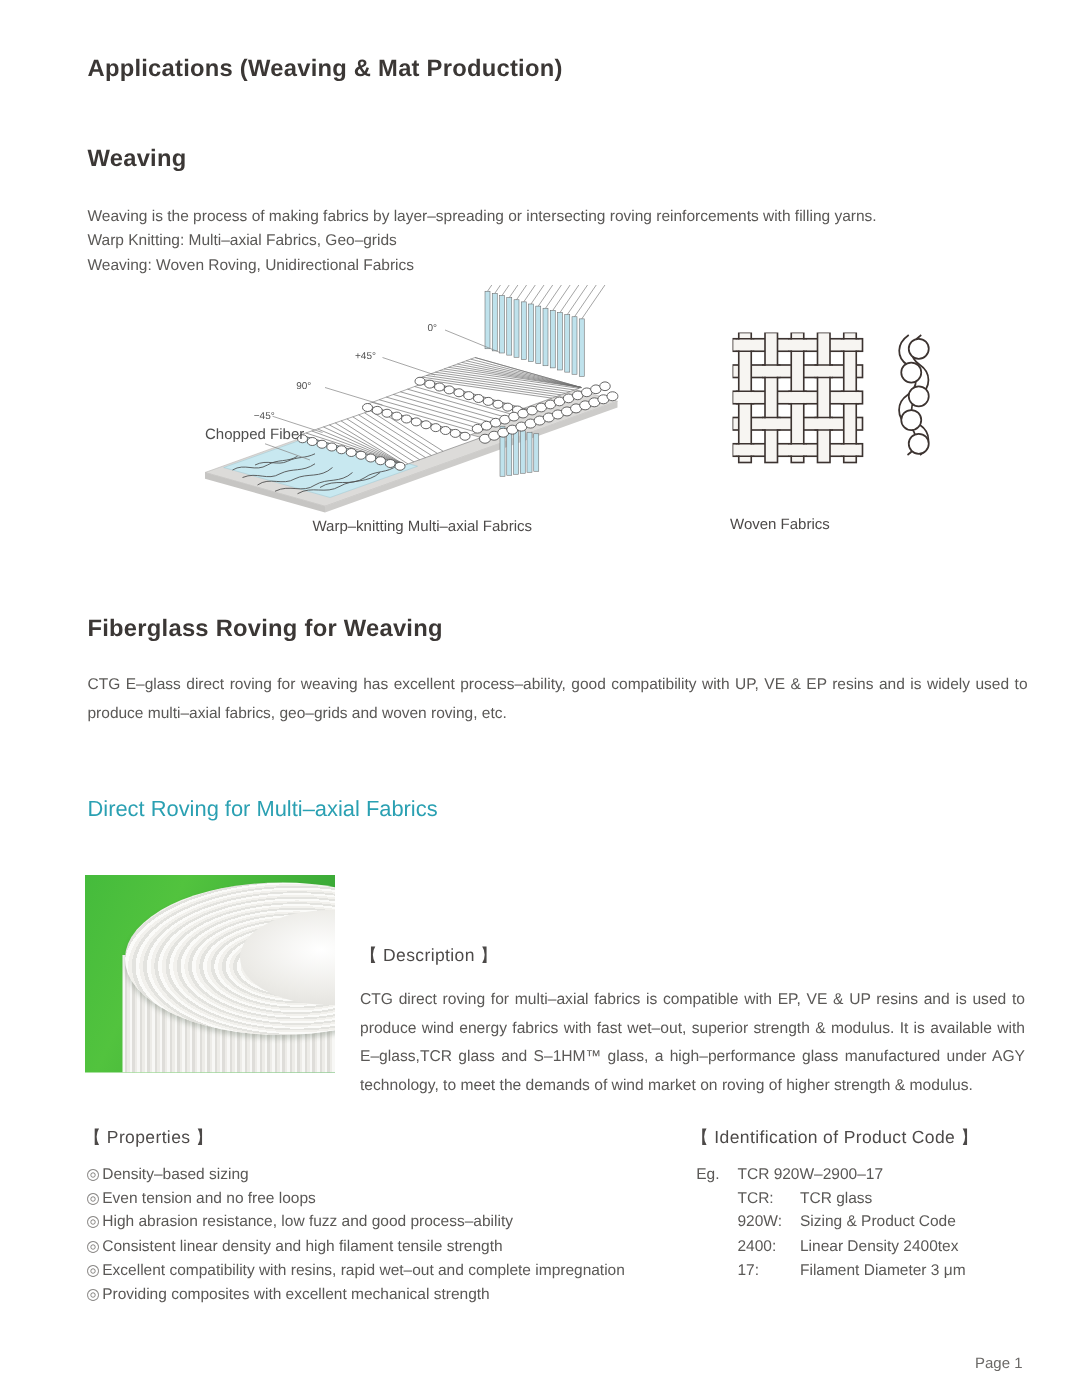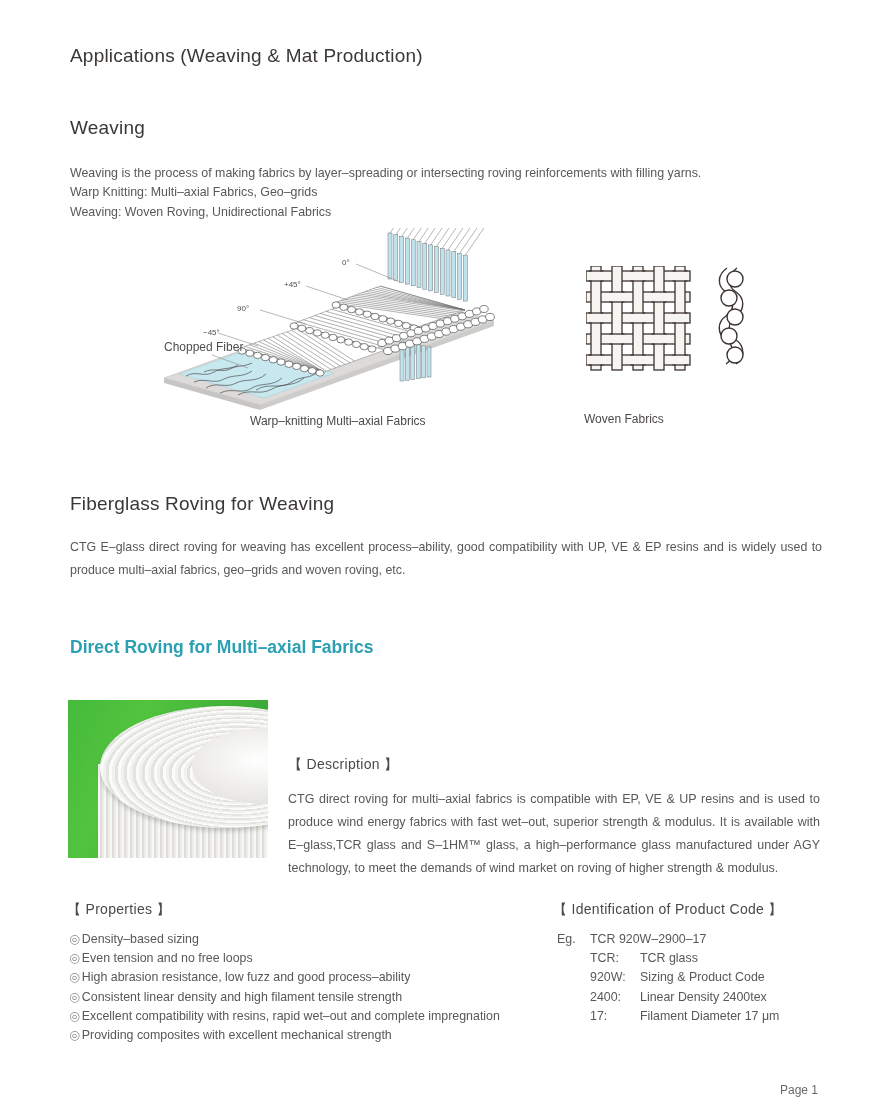--- a/index.html
+++ b/index.html
@@ -1,20 +1,20 @@
 <!DOCTYPE html>
 <html><head>
 <meta charset="utf-8">
 <style>
 *{margin:0;padding:0;box-sizing:border-box}
 html,body{background:#fff}
 body{font-family:"Liberation Sans","DejaVu Sans",sans-serif;color:#5a5856}
 .page{position:relative;width:870px;height:1120px;background:#ffffff;overflow:hidden;margin:0 auto}
-.h1{position:absolute;left:70px;font-size:19px;font-weight:400;color:#3b3735;letter-spacing:.2px}
-.h3{position:absolute;left:70px;font-size:17.5px;font-weight:700;color:#2aa0b2}
+.h1{position:absolute;left:70px;font-size:19px;font-weight:700;color:#3b3735;letter-spacing:.2px}
+.h3{position:absolute;left:70px;font-size:17.5px;font-weight:400;color:#2aa0b2}
 .body-txt{font-size:12.4px;color:#5a5856}
 .intro{position:absolute;left:70px;top:164px;line-height:19.3px}
 .para{position:absolute;text-align:justify;line-height:22.5px}
 .sec-head{position:absolute;font-size:14px;color:#4c4948;letter-spacing:.3px}
 .caption{position:absolute;font-size:12px;color:#4c4948;text-align:left}
 .fig{position:absolute}
 .fig-label{position:absolute;font-size:8px;color:#4f4f4f;white-space:nowrap}
 .props-list{position:absolute;left:69px;top:930px;list-style:none}
 .props-list li{font-size:12.4px;line-height:19.2px;color:#5a5856}
 .bullet{color:#8a8886;margin-right:2px}
@@ -311,17 +311,17 @@
   </ul>
 
   <div class="sec-head" style="left:553px;top:901px">【 Identification of Product Code 】</div>
   <div class="id-block">
     <div>
       <span class="id-eg">Eg.</span><span>TCR 920W–2900–17</span>
     </div>
     <div class="id-row"><span class="id-label">TCR:</span><span>TCR glass</span></div>
     <div class="id-row"><span class="id-label">920W:</span><span>Sizing &amp; Product Code</span></div>
     <div class="id-row"><span class="id-label">2400:</span><span>Linear Density 2400tex</span></div>
-    <div class="id-row"><span class="id-label">17:</span><span>Filament Diameter 17 μm</span></div>
+    <div class="id-row"><span class="id-label">17:</span><span>Filament Diameter 3 μm</span></div>
   </div>
 
   <div class="footer">Page 1</div>
 </div>
 
 </body></html>

